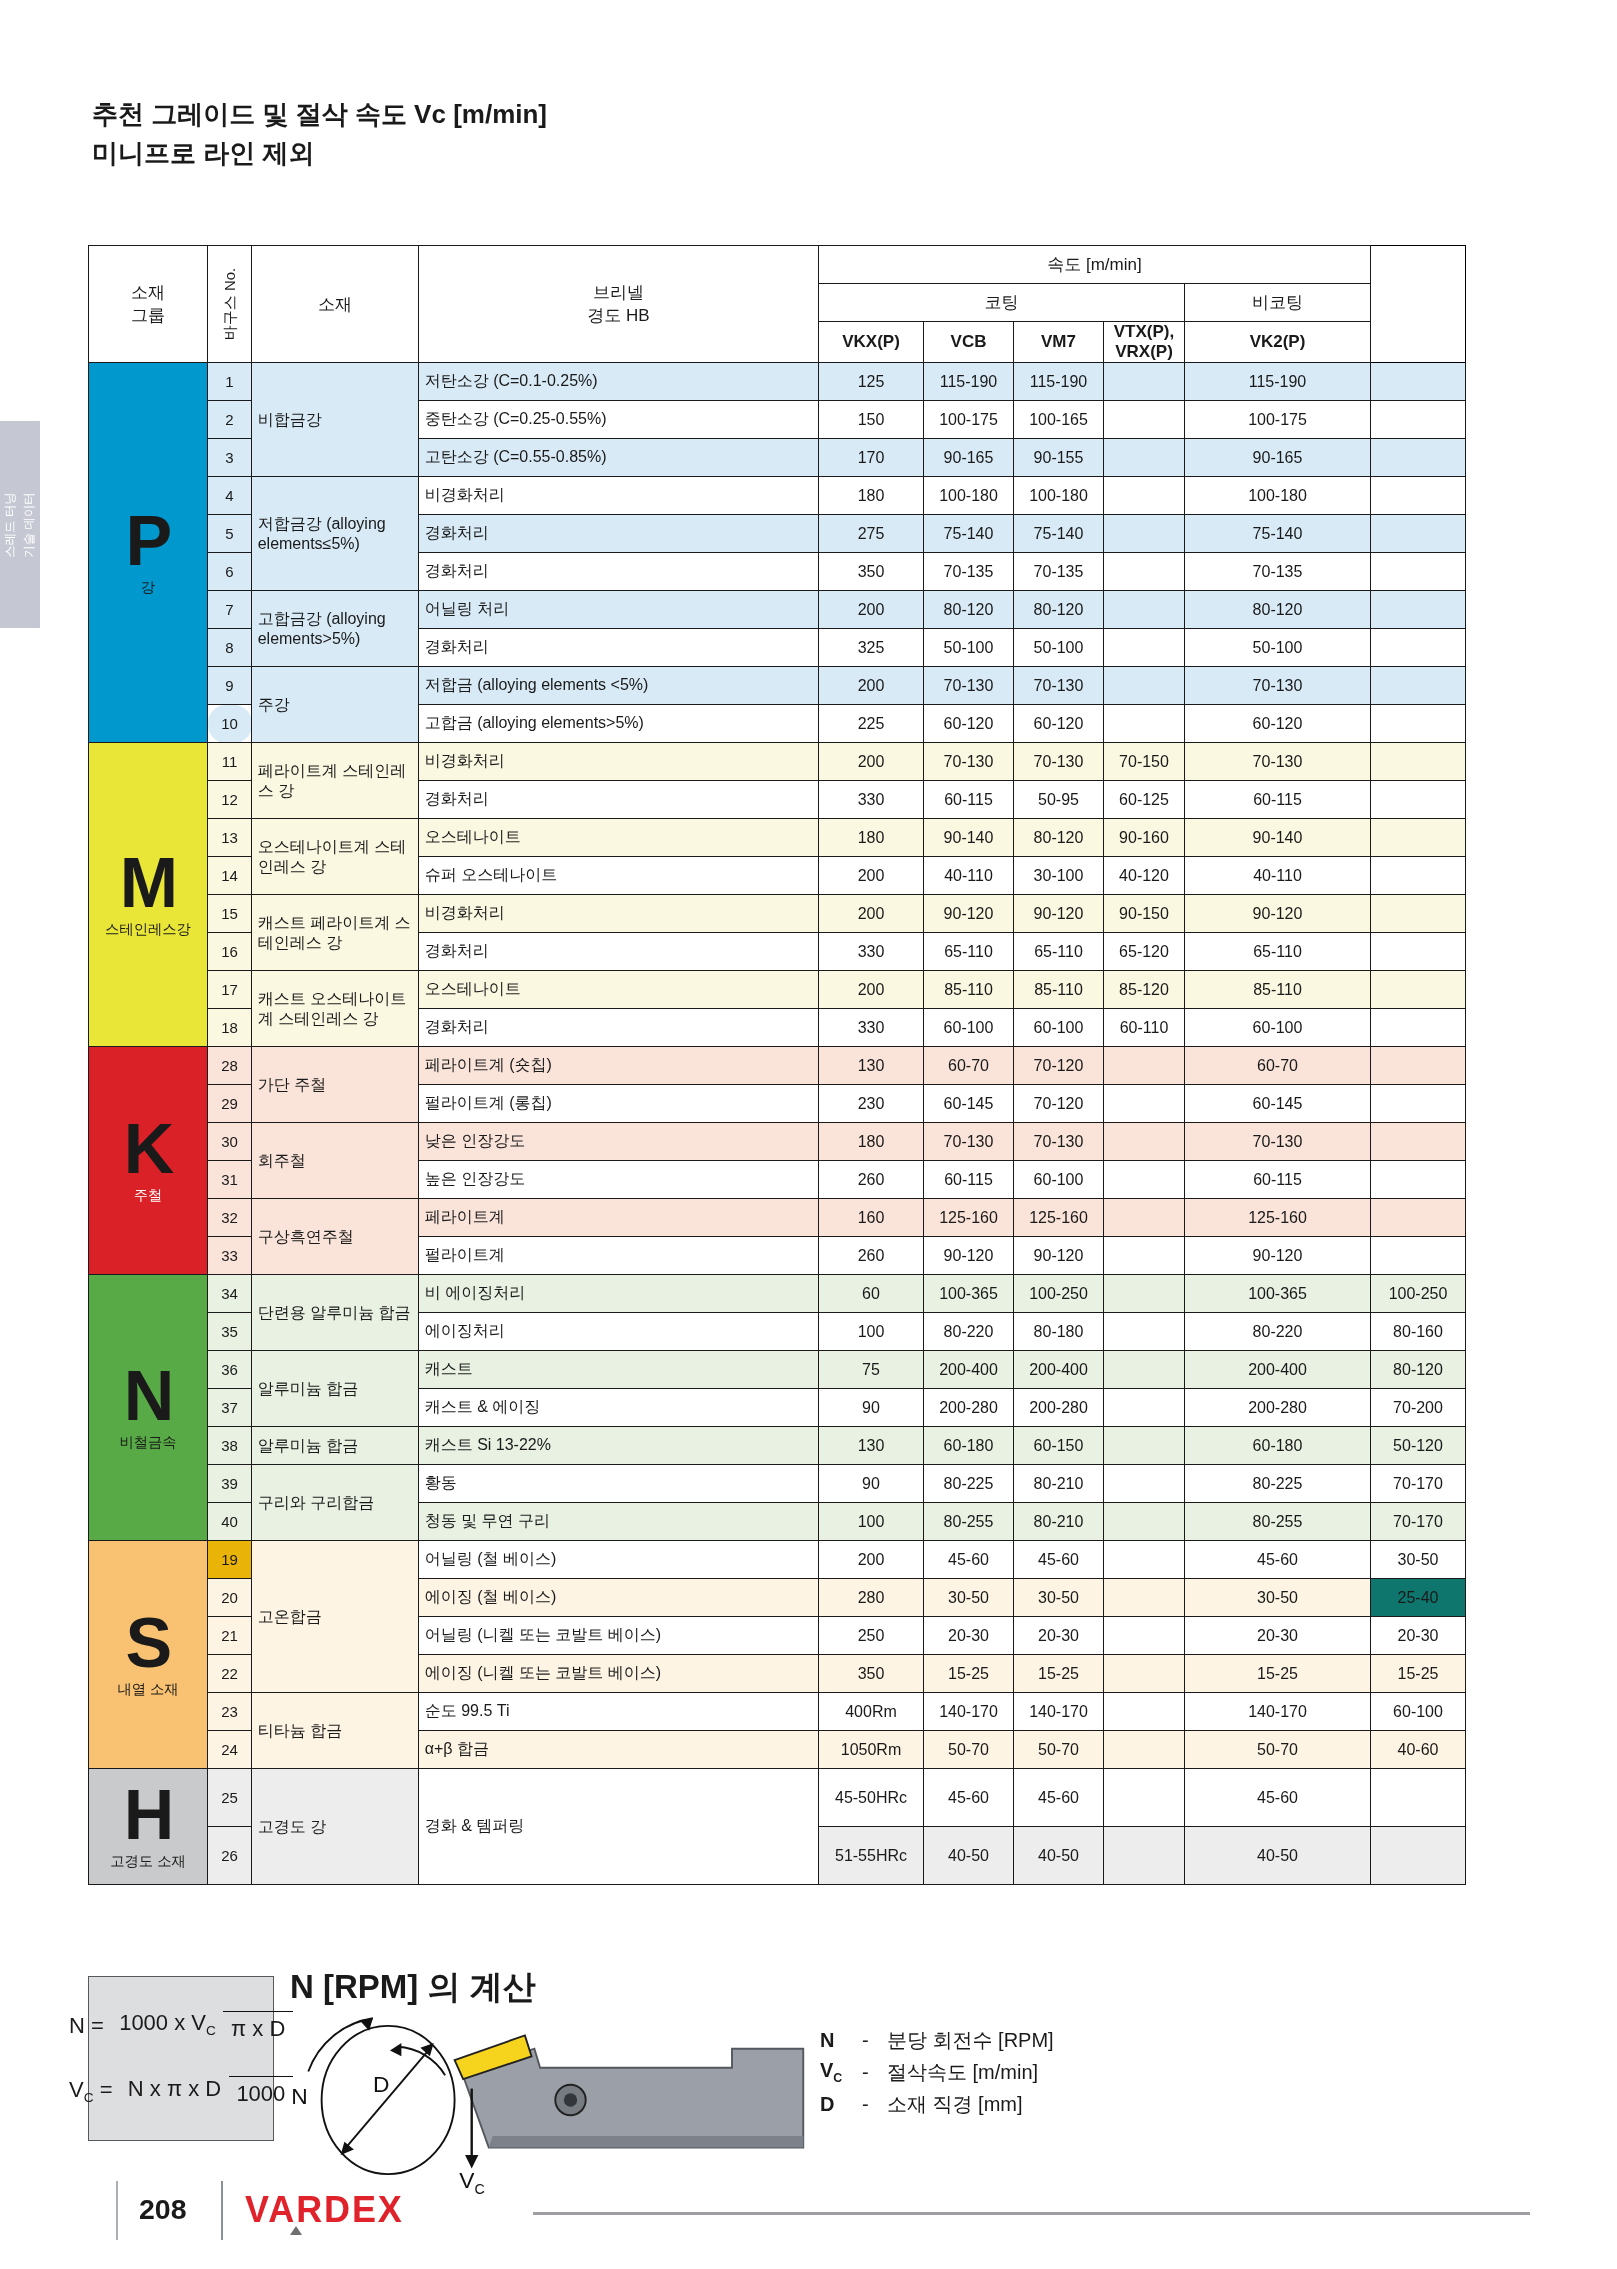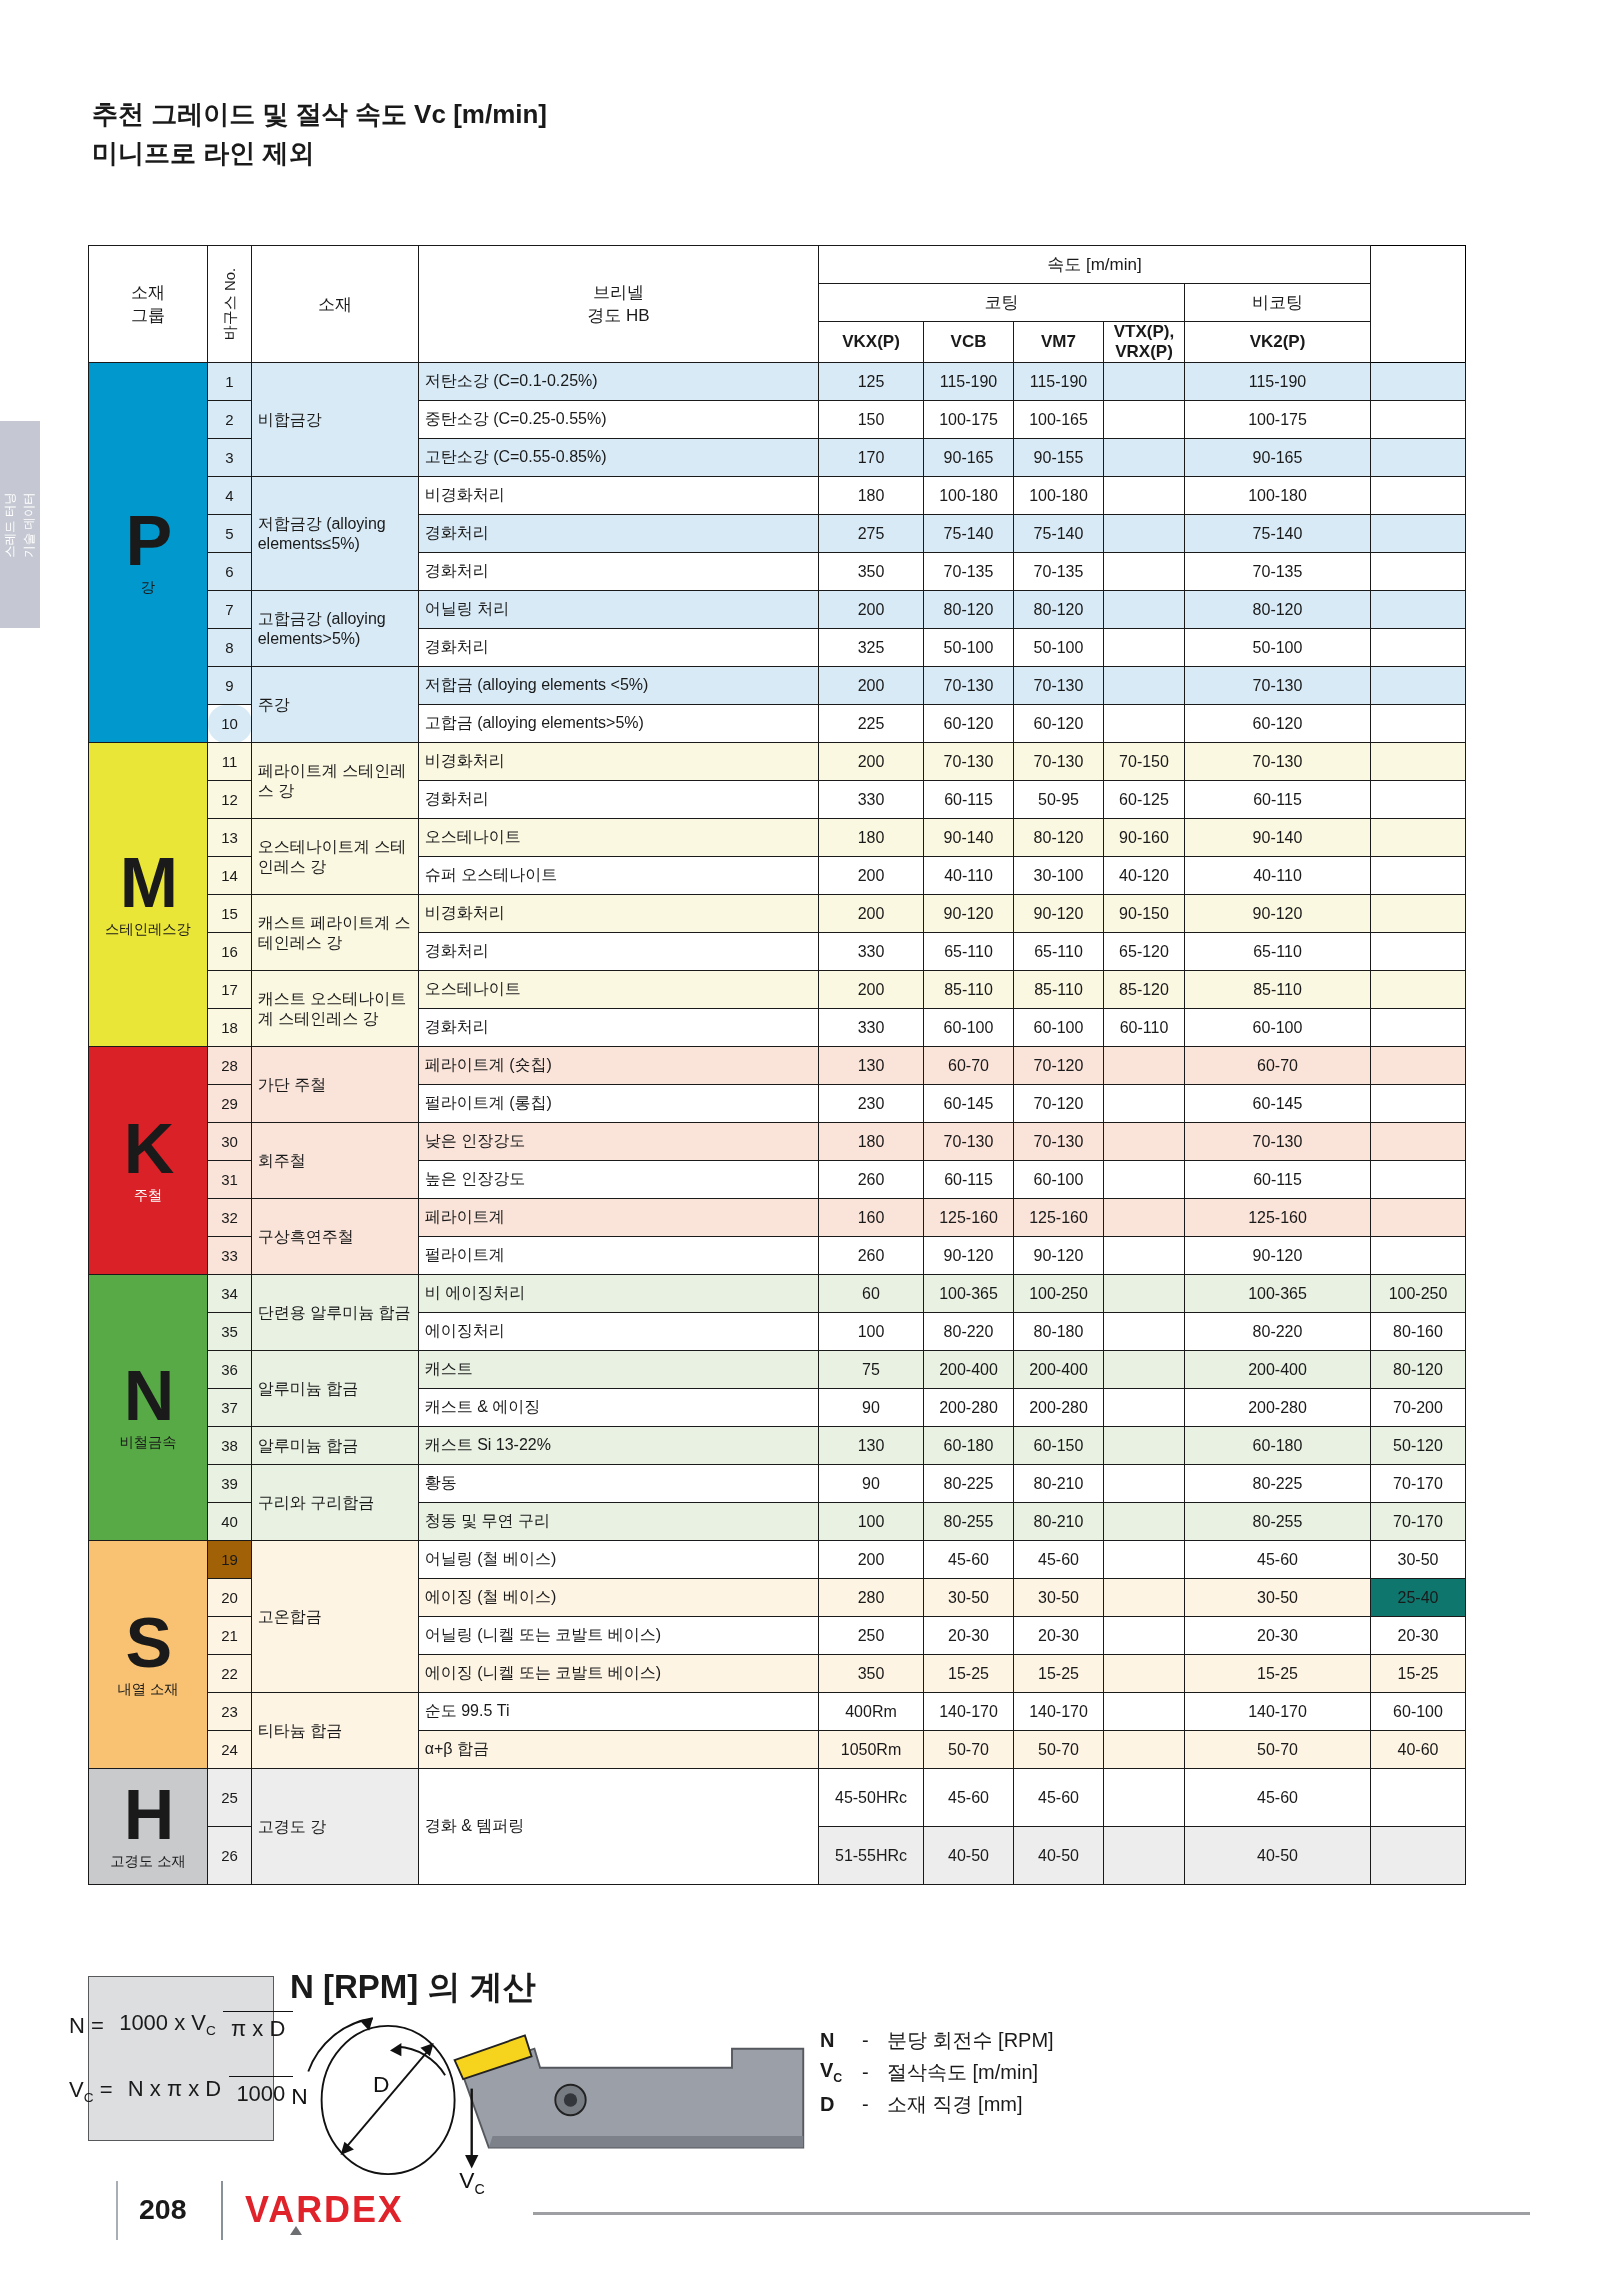--- a/index.html
+++ b/index.html
@@ -456,21 +456,21 @@
         <td class="val-cell" style="background: rgb(232, 241, 226);">80-210</td>
         <td class="val-cell" style="background: rgb(232, 241, 226);"></td>
         <td class="val-cell" style="background: rgb(232, 241, 226);">80-255</td>
         <td class="val-cell" style="background: rgb(232, 241, 226);">70-170</td>
       </tr>
       <tr class="section-start">
         <td class="section-cell" rowspan="6" style="background: rgb(249, 194, 114);">
           <div class="section-letter" style="color: rgb(26, 26, 26);">S</div>
           <div class="section-label" style="color: rgb(26, 26, 26);">내열 소재</div>
         </td>
-        <td class="no-cell" style="background: #a16207; margin-left: 22px;">19</td>
+        <td class="no-cell" style="background: #eab308; margin-left: 22px;">19</td>
         <td class="group-cell" rowspan="4" style="background: rgb(253, 244, 228);">고온합금</td>
         <td class="sub-cell" style="background: rgb(255, 255, 255);">어닐링 (철 베이스)</td>
         <td class="hb-cell" style="background: rgb(255, 255, 255);">200</td>
         <td class="val-cell" style="background: rgb(255, 255, 255);">45-60</td>
         <td class="val-cell" style="background: rgb(255, 255, 255);">45-60</td>
         <td class="val-cell" style="background: rgb(255, 255, 255);"></td>
         <td class="val-cell" style="background: rgb(255, 255, 255);">45-60</td>
         <td class="val-cell" style="background: rgb(255, 255, 255);">30-50</td>
       </tr>
       <tr>

